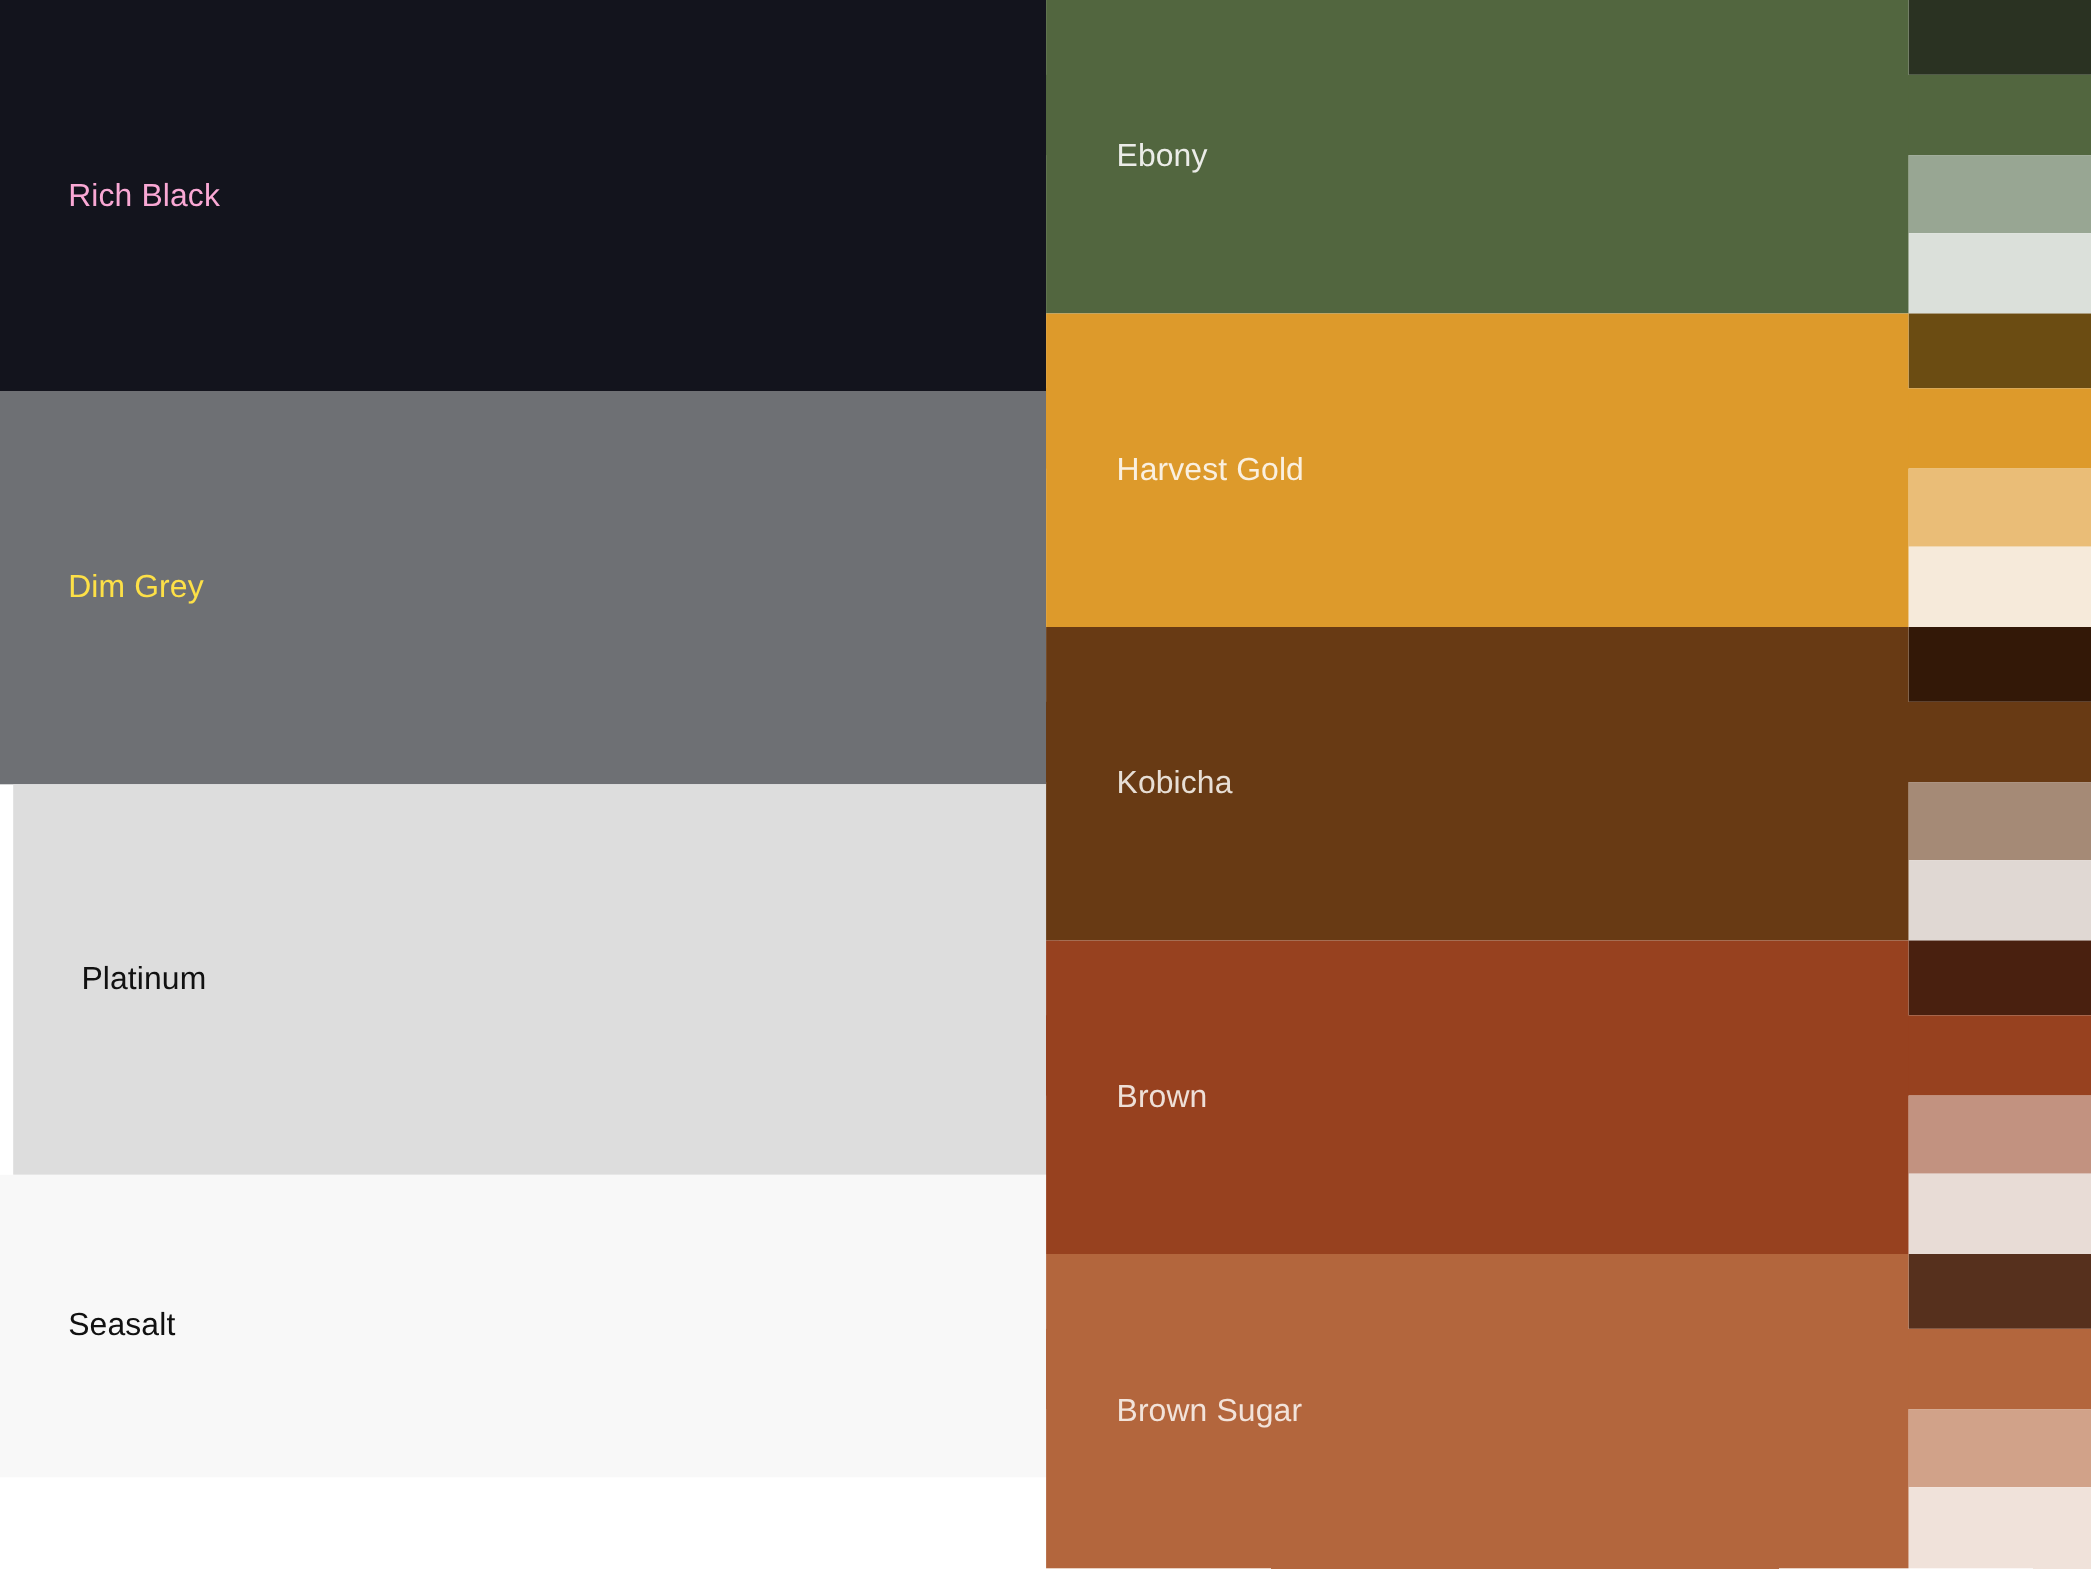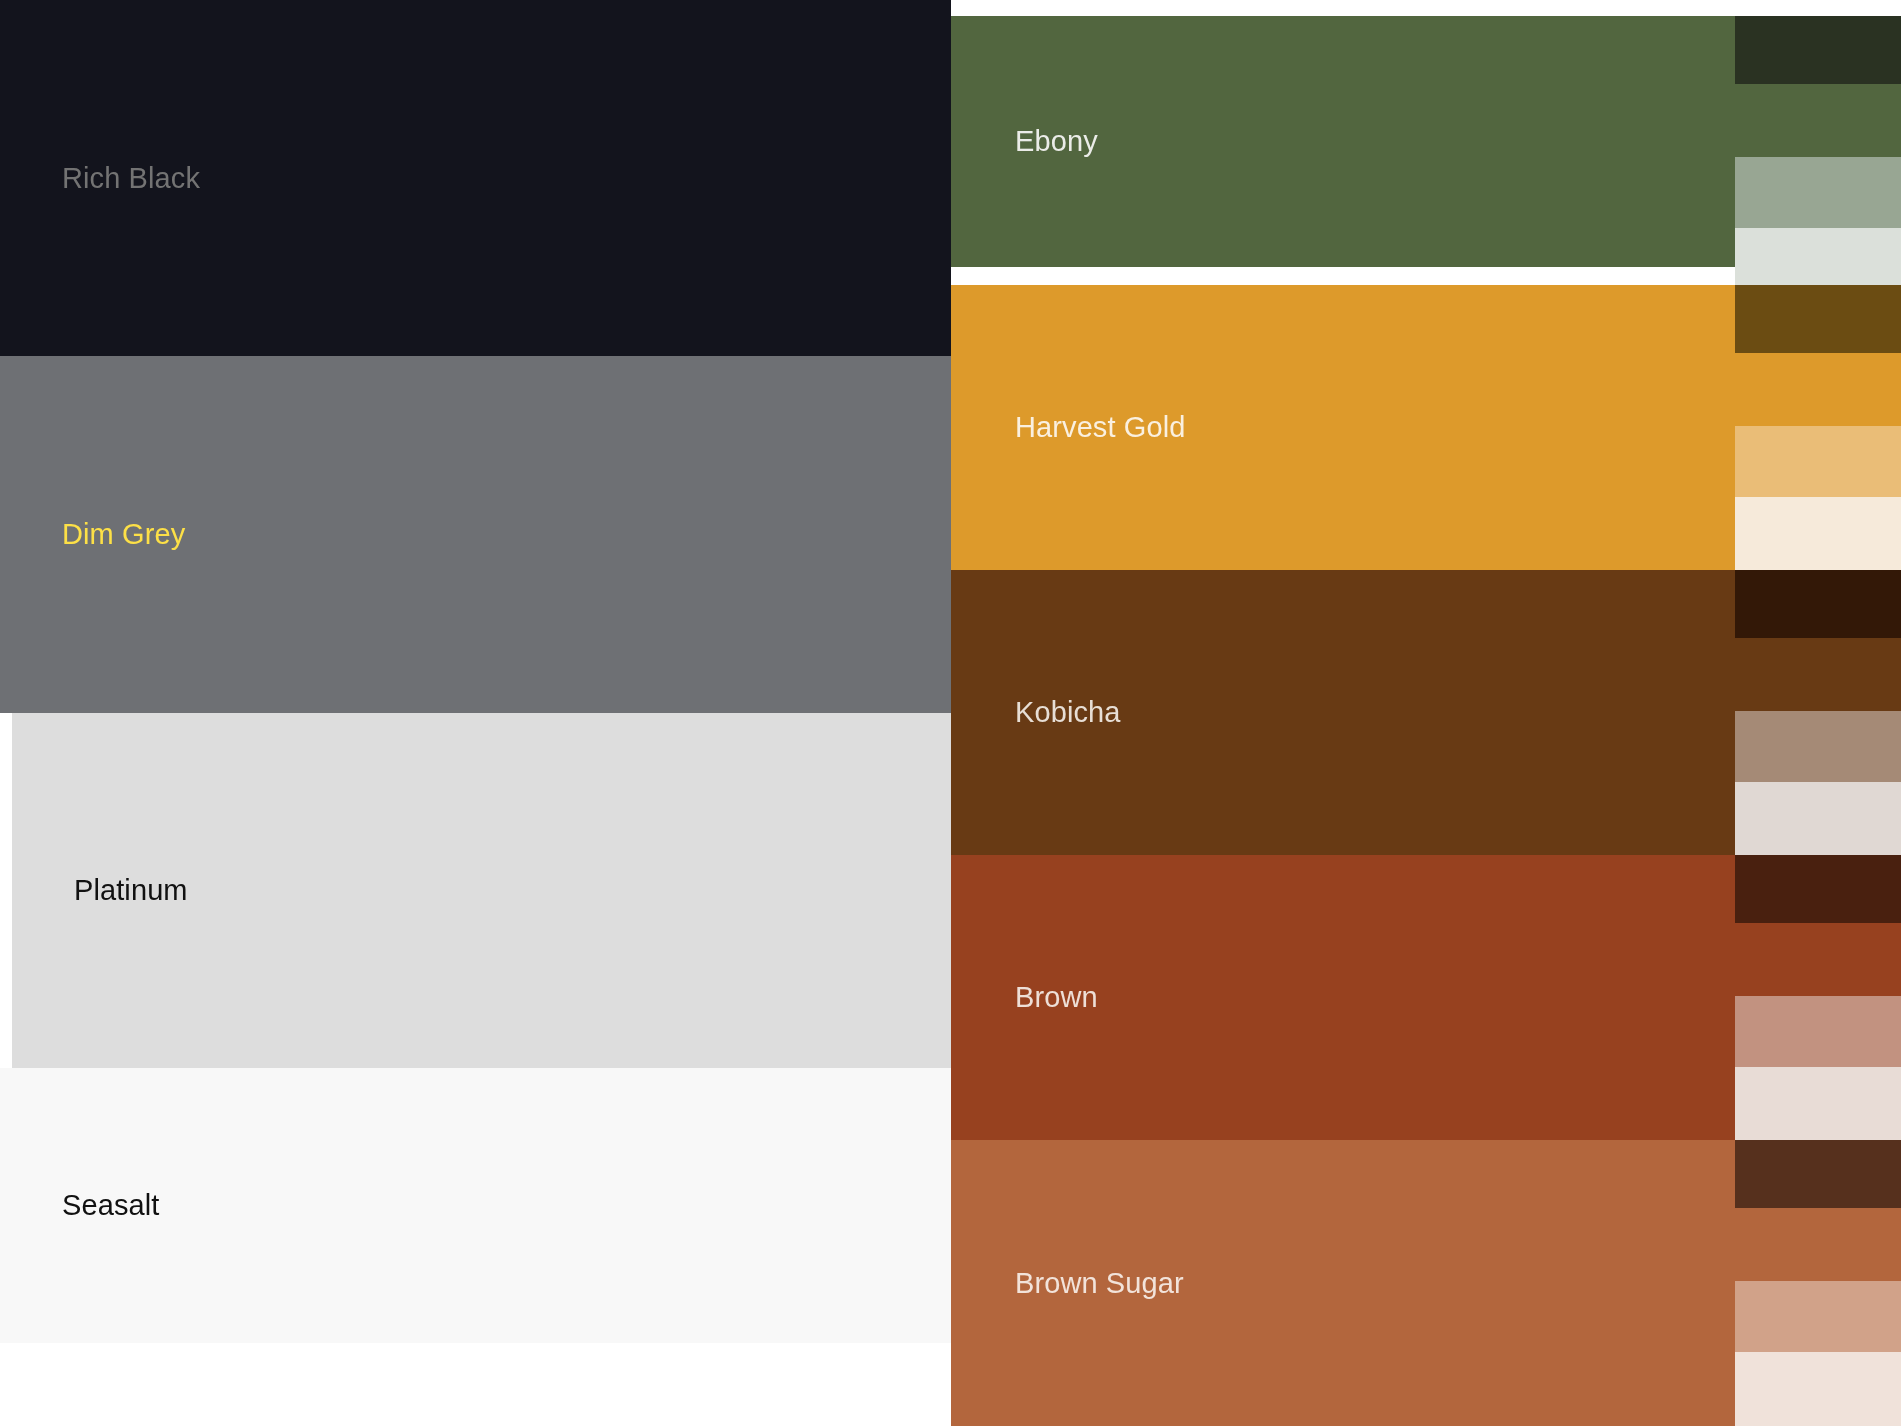--- a/index.html
+++ b/index.html
@@ -76,35 +76,35 @@
     width:950px;
   }
 </style>
 </head>
 <body>
 
 <div class="palette-board">
 
   <div class="neutral-column">
       <div class="neutral-row" style="top: 0px; height: 356px; background: rgb(19, 20, 29);">
-        <span class="neutral-label" style="color: #737373;">Rich Black</span>
+        <span class="neutral-label" style="color: #f9a8d4;">Rich Black</span>
       </div>
       <div class="neutral-row" style="top: 356px; height: 357px; background: rgb(110, 112, 116);">
         <span class="neutral-label" style="color: #fde047;">Dim Grey</span>
       </div>
       <div class="neutral-row" style="top: 713px; height: 355px; background: rgb(221, 221, 221); margin-left: 12px;">
         <span class="neutral-label" style="color: rgb(17, 17, 17);">Platinum</span>
       </div>
       <div class="neutral-row" style="top: 1068px; height: 275px; background: rgb(248, 248, 248);">
         <span class="neutral-label" style="color: rgb(17, 17, 17);">Seasalt</span>
       </div>
     </div>
 
   <div class="color-column">
-      <div class="color-row" style="top: 16px; height: 251px;">
+      <div class="color-row" style="top: 0px; height: 285px;">
         <div class="swatch-strip">
           <div class="swatch tier-shade" style="top: 0px; height: 68px; background: rgb(42, 50, 34);"></div>
           <div class="swatch tier-base" style="top: 68px; height: 73px; background: rgb(82, 102, 63);"></div>
           <div class="swatch tier-tint" style="top: 141px; height: 71px; background: rgb(152, 166, 147);"></div>
           <div class="swatch tier-tint-2" style="top: 212px; height: 73px; background: rgb(219, 224, 218);"></div>
         </div>
         <div class="color-base" style="background: rgb(82, 102, 63);">
           <span class="color-label" style="color: rgb(235, 236, 232);">Ebony</span>
         </div>
       </div>

